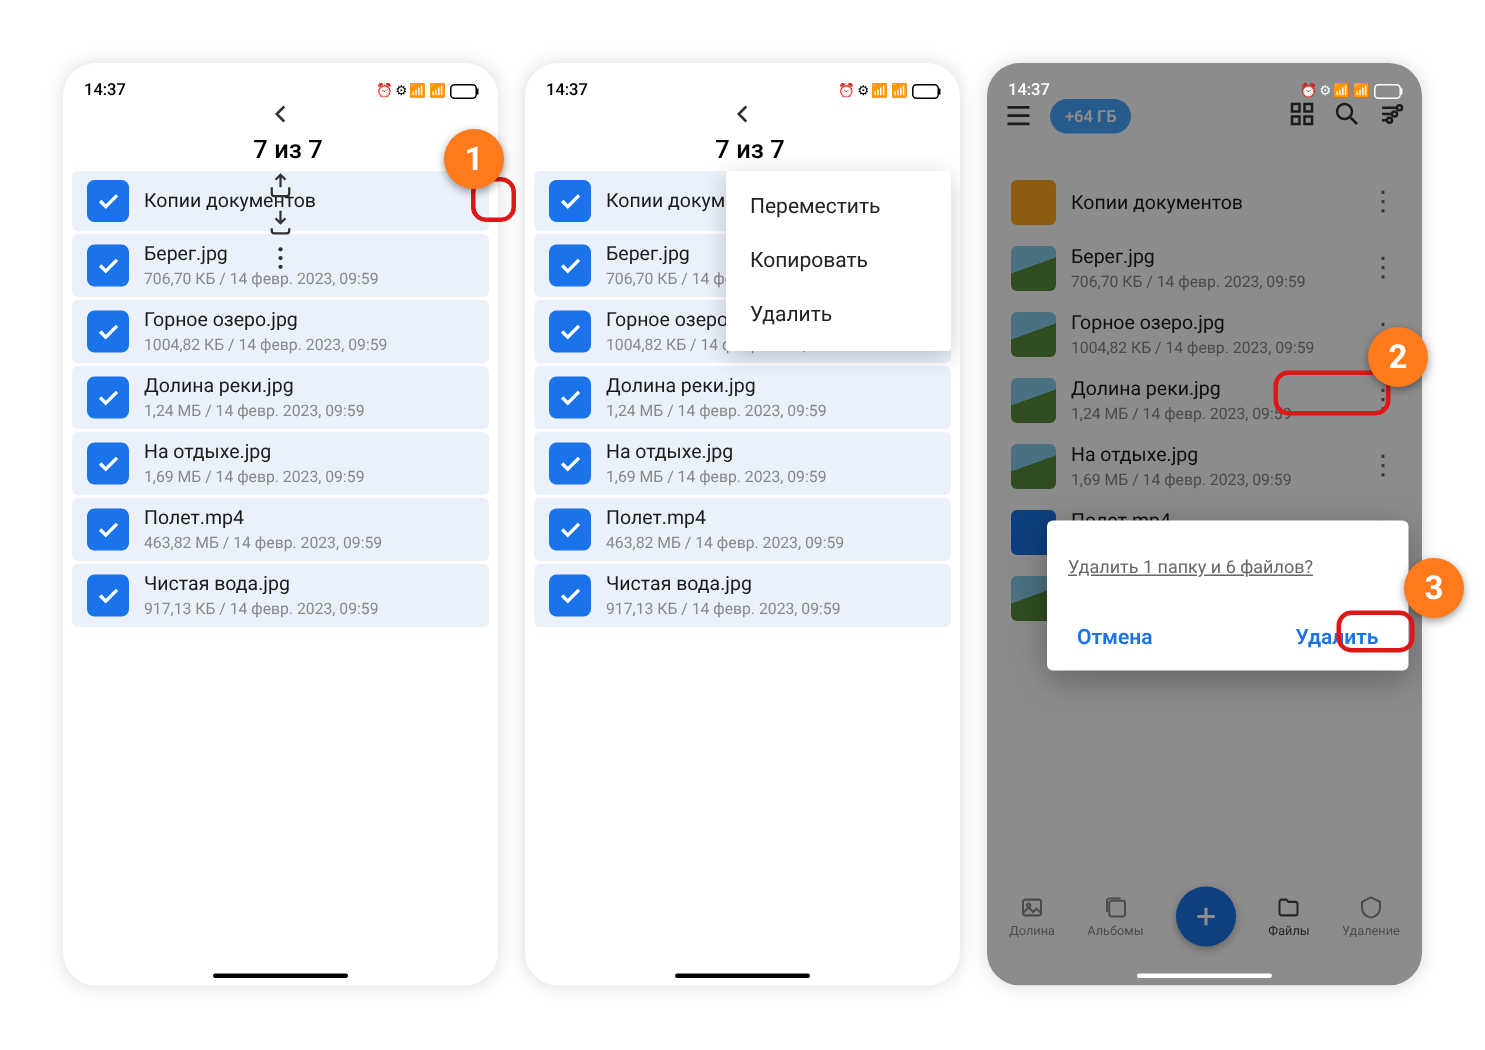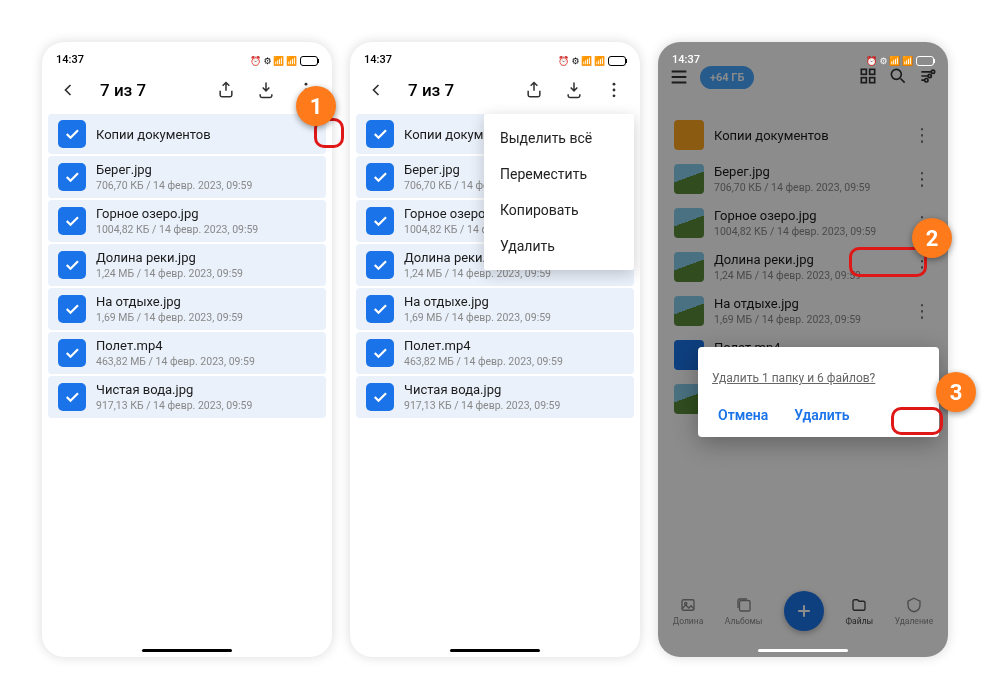--- a/index.html
+++ b/index.html
@@ -35,20 +35,21 @@
   .phone3 .statusbar { color:#fff; }
   .phone3 .statusbar .batt{border-color:#fff;}
   .phone3 .statusbar .batt::after{background:#fff;}
 
   .appbar {
     height: 48px;
     display: flex;
     align-items: center;
     padding: 0 8px;
     gap: 4px;
+    flex-direction: column;
   }
   .appbar .title { flex:1; font-size: 17px; font-weight:500; padding-left:10px; }
   .iconbtn {
     width: 36px; height:36px; display:flex; align-items:center; justify-content:center;
     color:#303030;
   }
   .iconbtn svg { width:20px; height:20px; }
 
   .list { padding: 0 6px; }
   .row {
@@ -104,21 +105,21 @@
   
   .dim{position:absolute;inset:0;background:rgba(0,0,0,0.45);}
   .dlg{
     position:absolute;left:40px;right:9px;top:305px;
     background:#fff;border-radius:4px;
     box-shadow:0 6px 24px rgba(0,0,0,.3);
     padding:16px 14px 10px;
   }
   .dlg .dt{font-size:16px;font-weight:600;color:#111;}
   .dlg .dm{font-size:12px;color:#666;margin-top:8px;text-decoration:underline;}
-  .dlg .dact{display:flex;justify-content:flex-start;gap:14px;margin-top:18px;}
+  .dlg .dact{display:flex;justify-content:space-between;gap:14px;margin-top:28px;}
   .dlg .dbtn{font-size:14px;font-weight:600;color:#1a73e8;padding:4px 6px;}
 
   
   .ctxmenu{
     position:absolute;right:6px;top:72px;width:150px;
     background:#fff;box-shadow:0 4px 16px rgba(0,0,0,.2);
     border-radius:2px;padding:6px 0;
   }
   .ctxmenu .mi{padding:10px 16px;font-size:14px;color:#222;}
 
@@ -350,21 +351,20 @@
             <path d="M5 12l5 5L20 7"></path>
           </svg>
         </div>
         <div class="rowtxt">
           <div class="name">Чистая вода.jpg</div>
           <div class="meta">917,13 КБ / 14 февр. 2023, 09:59</div>
         </div>
       </div>
     </div>
   <div class="ctxmenu">
-    <div class="mi">Выделить всё</div>
     <div class="mi">Переместить</div>
     <div class="mi">Копировать</div>
     <div class="mi">Удалить</div>
   </div>
   <div class="homebar"></div>
 </div>
 <div class="redbox" style="left:849px;top:247px;width:78px;height:30px;"></div>
 <div class="callout" style="left:912px;top:218px;">2</div>
 
 <div class="phone phone3">

